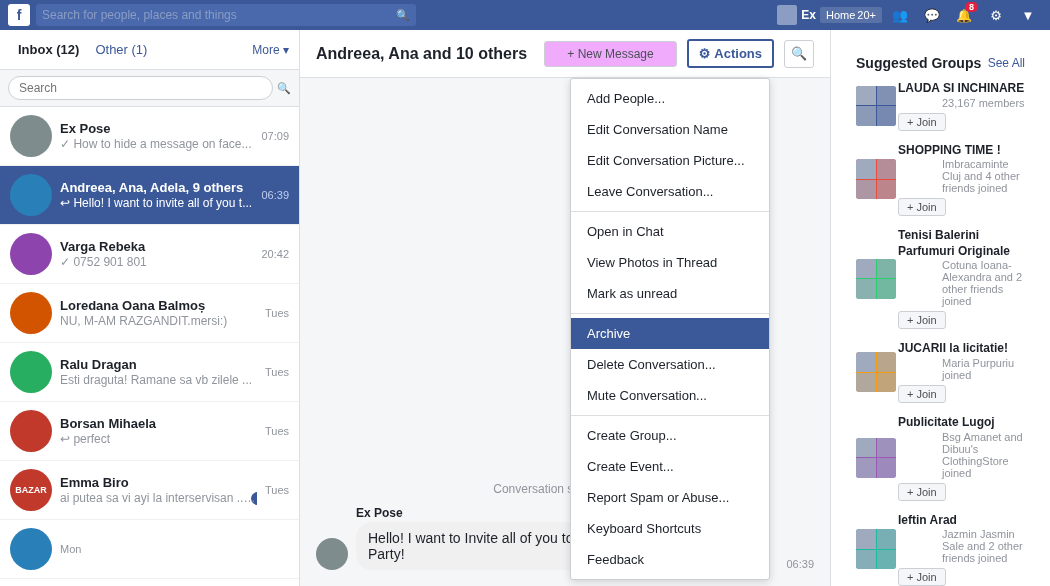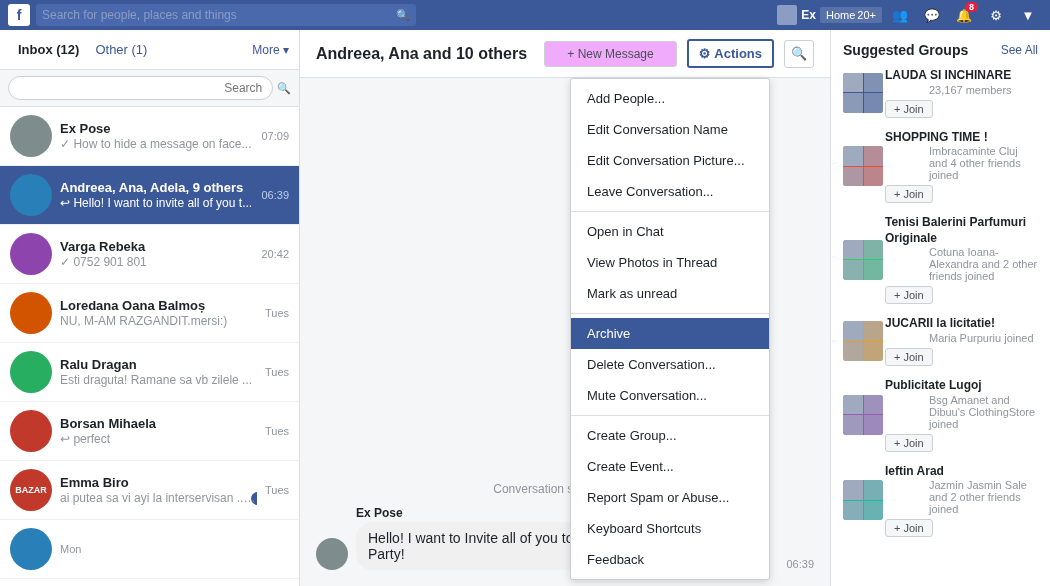--- a/index.html
+++ b/index.html
@@ -61,21 +61,21 @@
     
     .conv-body { flex: 1; display: flex; flex-direction: column; align-items: center; justify-content: flex-end; padding: 16px; }
     .conv-started { font-size: 12px; color: #90949c; margin-bottom: 10px; }
     .msg-bubble-row { display: flex; align-items: flex-end; gap: 8px; width: 100%; }
     .bubble-avatar { width: 32px; height: 32px; border-radius: 50%; background: #8b9dc3; flex-shrink: 0; }
     .bubble { background: #f0f0f0; border-radius: 16px; padding: 8px 12px; font-size: 14px; color: #1d2129; max-width: 60%; }
     .bubble-name { font-size: 12px; font-weight: bold; color: #1d2129; margin-bottom: 2px; }
     .bubble-time { font-size: 11px; color: #90949c; margin-left: auto; align-self: flex-end; }
 
     
-    .right-sidebar { width: 220px; background: #fff; border-left: 1px solid #dddfe2; padding: 12px; flex-shrink: 0; overflow-y: auto; }
+    .right-sidebar { width: 220px; background: #fff; border-left: 1px solid #dddfe2; padding: 25px; flex-shrink: 0; overflow-y: auto; }
     .suggested-header { display: flex; align-items: center; margin-bottom: 10px; }
     .suggested-title { font-size: 14px; font-weight: bold; color: #1d2129; flex: 1; }
     .see-all-link { font-size: 12px; color: #3b5998; cursor: pointer; }
     .group-item { display: flex; align-items: center; gap: 2px; margin-bottom: 12px; }
     .group-avatar { width: 40px; height: 40px; border-radius: 3px; background: #8b9dc3; flex-shrink: 0; display: grid; grid-template-columns: 1fr 1fr; gap: 1px; overflow: hidden; }
     .group-avatar-cell { background: #a0aabf; }
     .group-info { flex: 1; }
     .group-name { font-size: 12px; font-weight: bold; color: #1d2129; line-height: 1.3; }
     .group-meta { font-size: 11px; color: #90949c; margin-bottom: 4px; margin-left: 44px; }
     .join-btn { background: #f5f6f7; border: 1px solid #ccd0d5; border-radius: 3px; padding: 2px 8px; font-size: 11px; color: #4b4f56; cursor: pointer; }
@@ -116,21 +116,21 @@
 
   <div class="left-sidebar">
     <div class="inbox-header">
       <div class="inbox-tabs">
         <span class="inbox-tab active">Inbox (12)</span>
         <span class="inbox-tab">Other (1)</span>
       </div>
       <span class="inbox-more">More ▾</span>
     </div>
     <div class="inbox-search">
-      <input type="text" style="flex: 1 1 0%; border: 1px solid rgb(204, 208, 213); border-radius: 12px; padding: 4px 10px; font-size: 12px; outline: none; text-align: right;" placeholder="Search">
+      <input type="text" style="flex: 1 1 0%; border: 1px solid rgb(204, 208, 213); border-radius: 12px; padding: 4px 10px; font-size: 12px; outline: none;" placeholder="Search">
       <span class="inbox-search-icon">🔍</span>
     </div>
     <div class="msg-list" id="msg-list">
         <div class="msg-item">
     <div class="msg-avatar" style="background:#7f8c8d;">
       
     </div>
     <div class="msg-body">
       <div class="msg-name">Ex Pose</div>
       <div class="msg-preview">✓ How to hide a message on face...</div>

